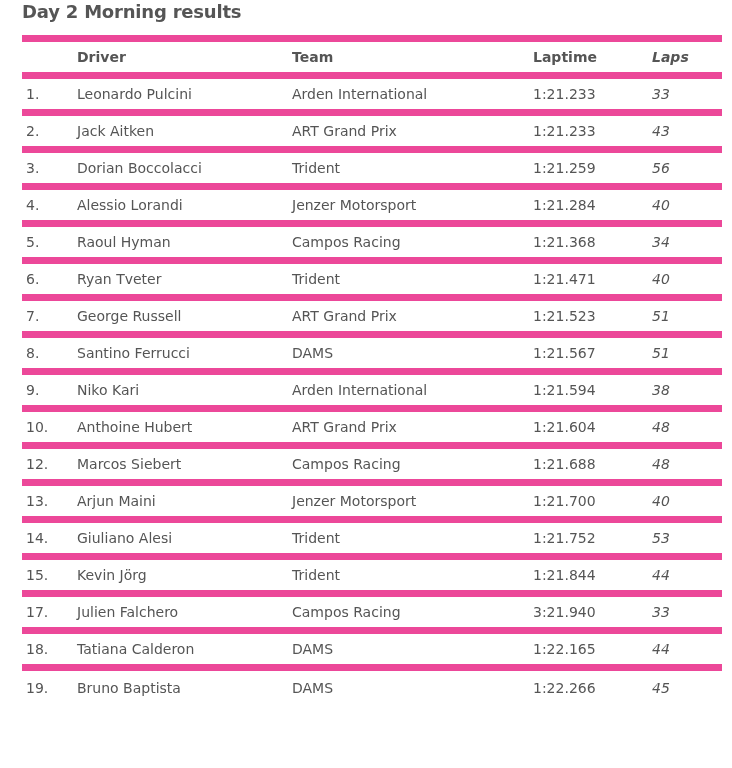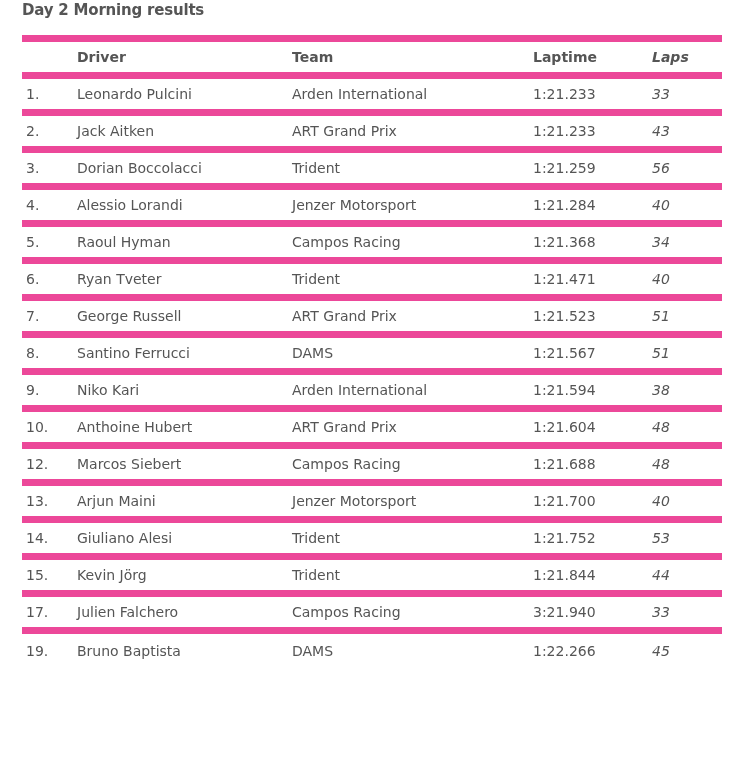--- a/index.html
+++ b/index.html
@@ -12,21 +12,21 @@
       height: 768px;
       overflow: hidden;
       font-family: "DejaVu Sans", sans-serif;
       color: #555555;
       position: relative;
     }
     .page-title {
       position: absolute;
       left: 22px;
       top: 1px;
-      font-size: 15px;
+      font-size: 18px;
       font-weight: bold;
       color: #555555;
       letter-spacing: -0.2px;
       margin: 0;
     }
     table.results {
       position: absolute;
       left: 22px;
       top: 35px;
       width: 700px;
@@ -170,20 +170,27 @@
         <td class="c-laps">44</td>
       </tr>
       <tr>
         <td class="c-pos">17.</td>
         <td class="c-driver">Julien Falchero</td>
         <td class="c-team">Campos Racing</td>
         <td class="c-lap">3:21.940</td>
         <td class="c-laps">33</td>
       </tr>
       <tr>
+        <td class="c-pos">18.</td>
+        <td class="c-driver">Tatiana Calderon</td>
+        <td class="c-team">DAMS</td>
+        <td class="c-lap">1:22.165</td>
+        <td class="c-laps">44</td>
+      </tr>
+      <tr>
         <td class="c-pos">19.</td>
         <td class="c-driver">Bruno Baptista</td>
         <td class="c-team">DAMS</td>
         <td class="c-lap">1:22.266</td>
         <td class="c-laps">45</td>
       </tr>
     </tbody>
 </table>
 
 </body></html>

